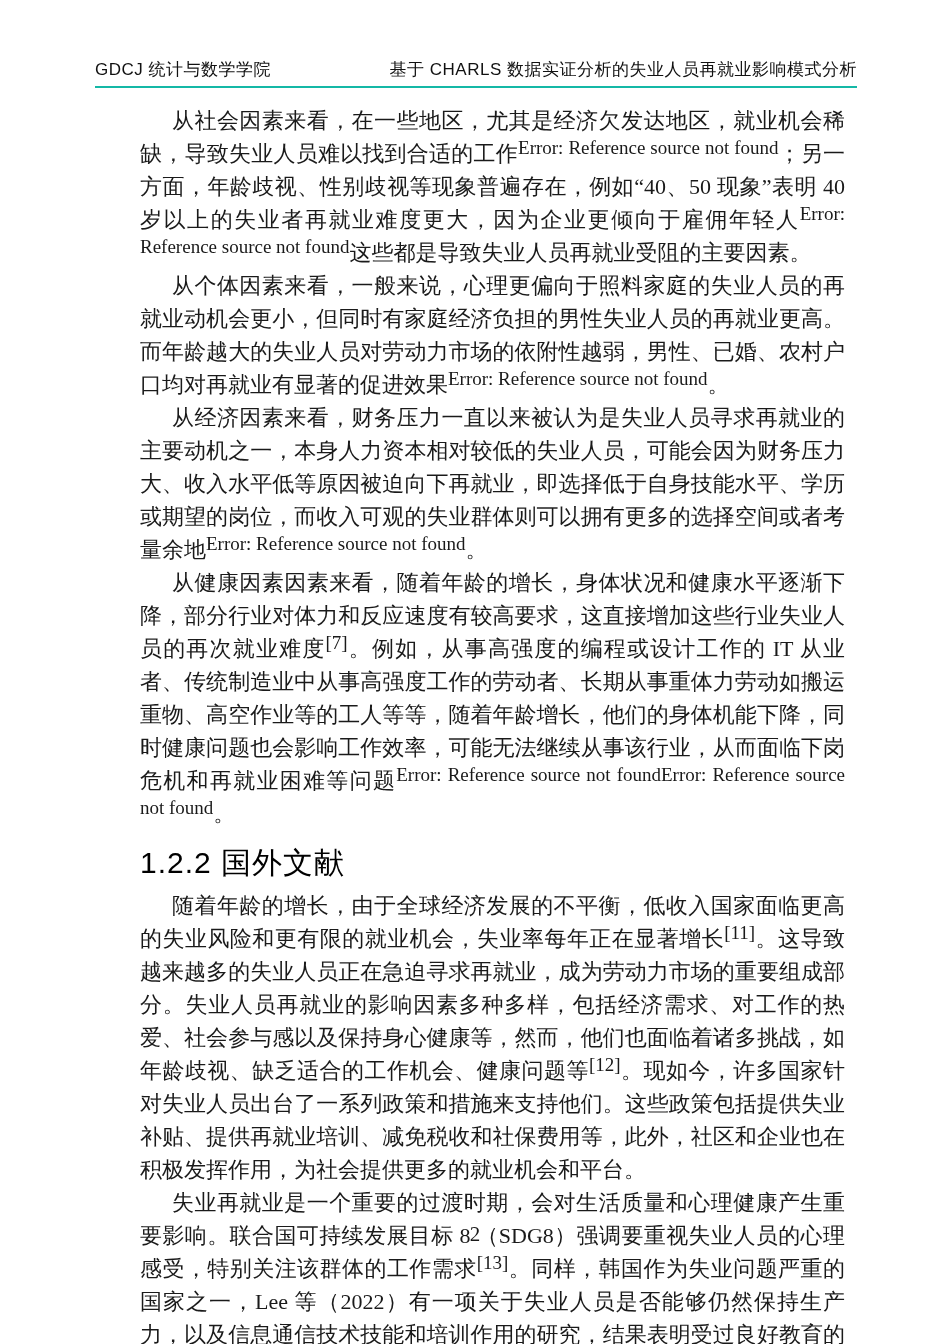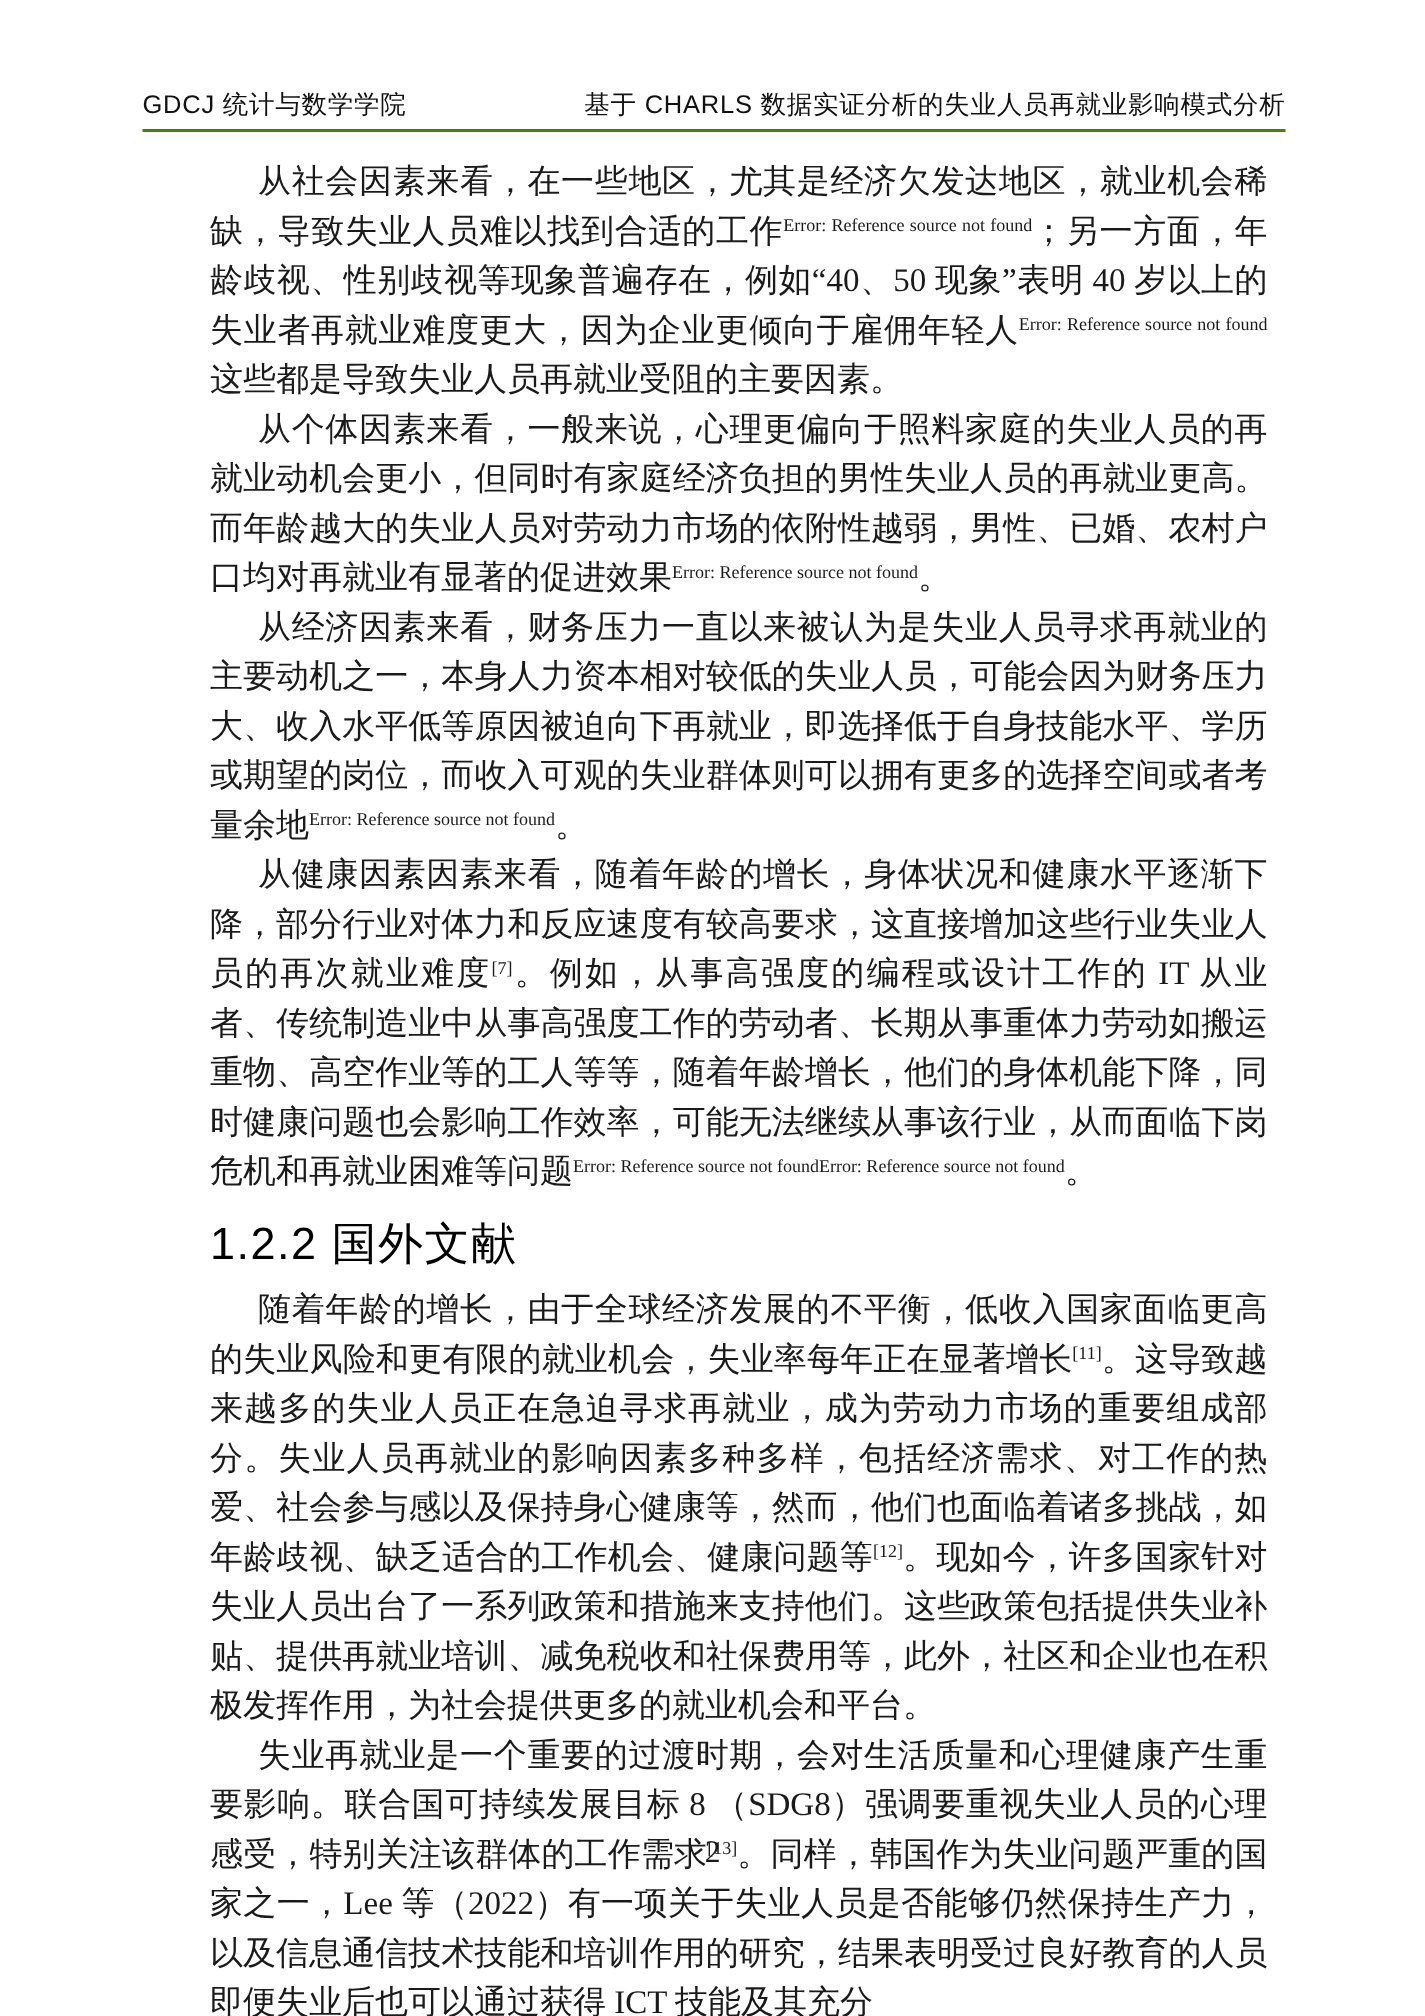--- a/index.html
+++ b/index.html
@@ -13,36 +13,36 @@
     overflow:hidden;
   }
   .page-header{
     position:absolute;
     left:95px;top:58px;width:762px;
     display:flex;justify-content:space-between;align-items:flex-end;
     font-family:"Liberation Sans", sans-serif;
     font-size:17px;
     color:#111;
     padding-bottom:5px;
-    border-bottom:2px solid #4d7c0f;
+    border-bottom:2px solid #14b8a6;
     white-space:nowrap;
   }
   .header-left{letter-spacing:0.5px;}
   .header-right{letter-spacing:0.5px;}
   .body-text{
     position:absolute;
     left:140px;top:104px;width:705px;
     font-size:22px;
     line-height:33px;
     text-align:justify;
     text-justify:inter-ideograph;
   }
   .para{margin:0;text-indent:32px;}
   .sup{
-    font-size:12px;
+    font-size:19px;
     vertical-align:7px;
     line-height:0;
     letter-spacing:0;
   }
   .section-heading{
     font-family:"Liberation Sans", sans-serif;
     font-weight:normal;
     font-size:30px;
     color:#000;
     margin:16px 0 10px 0;

